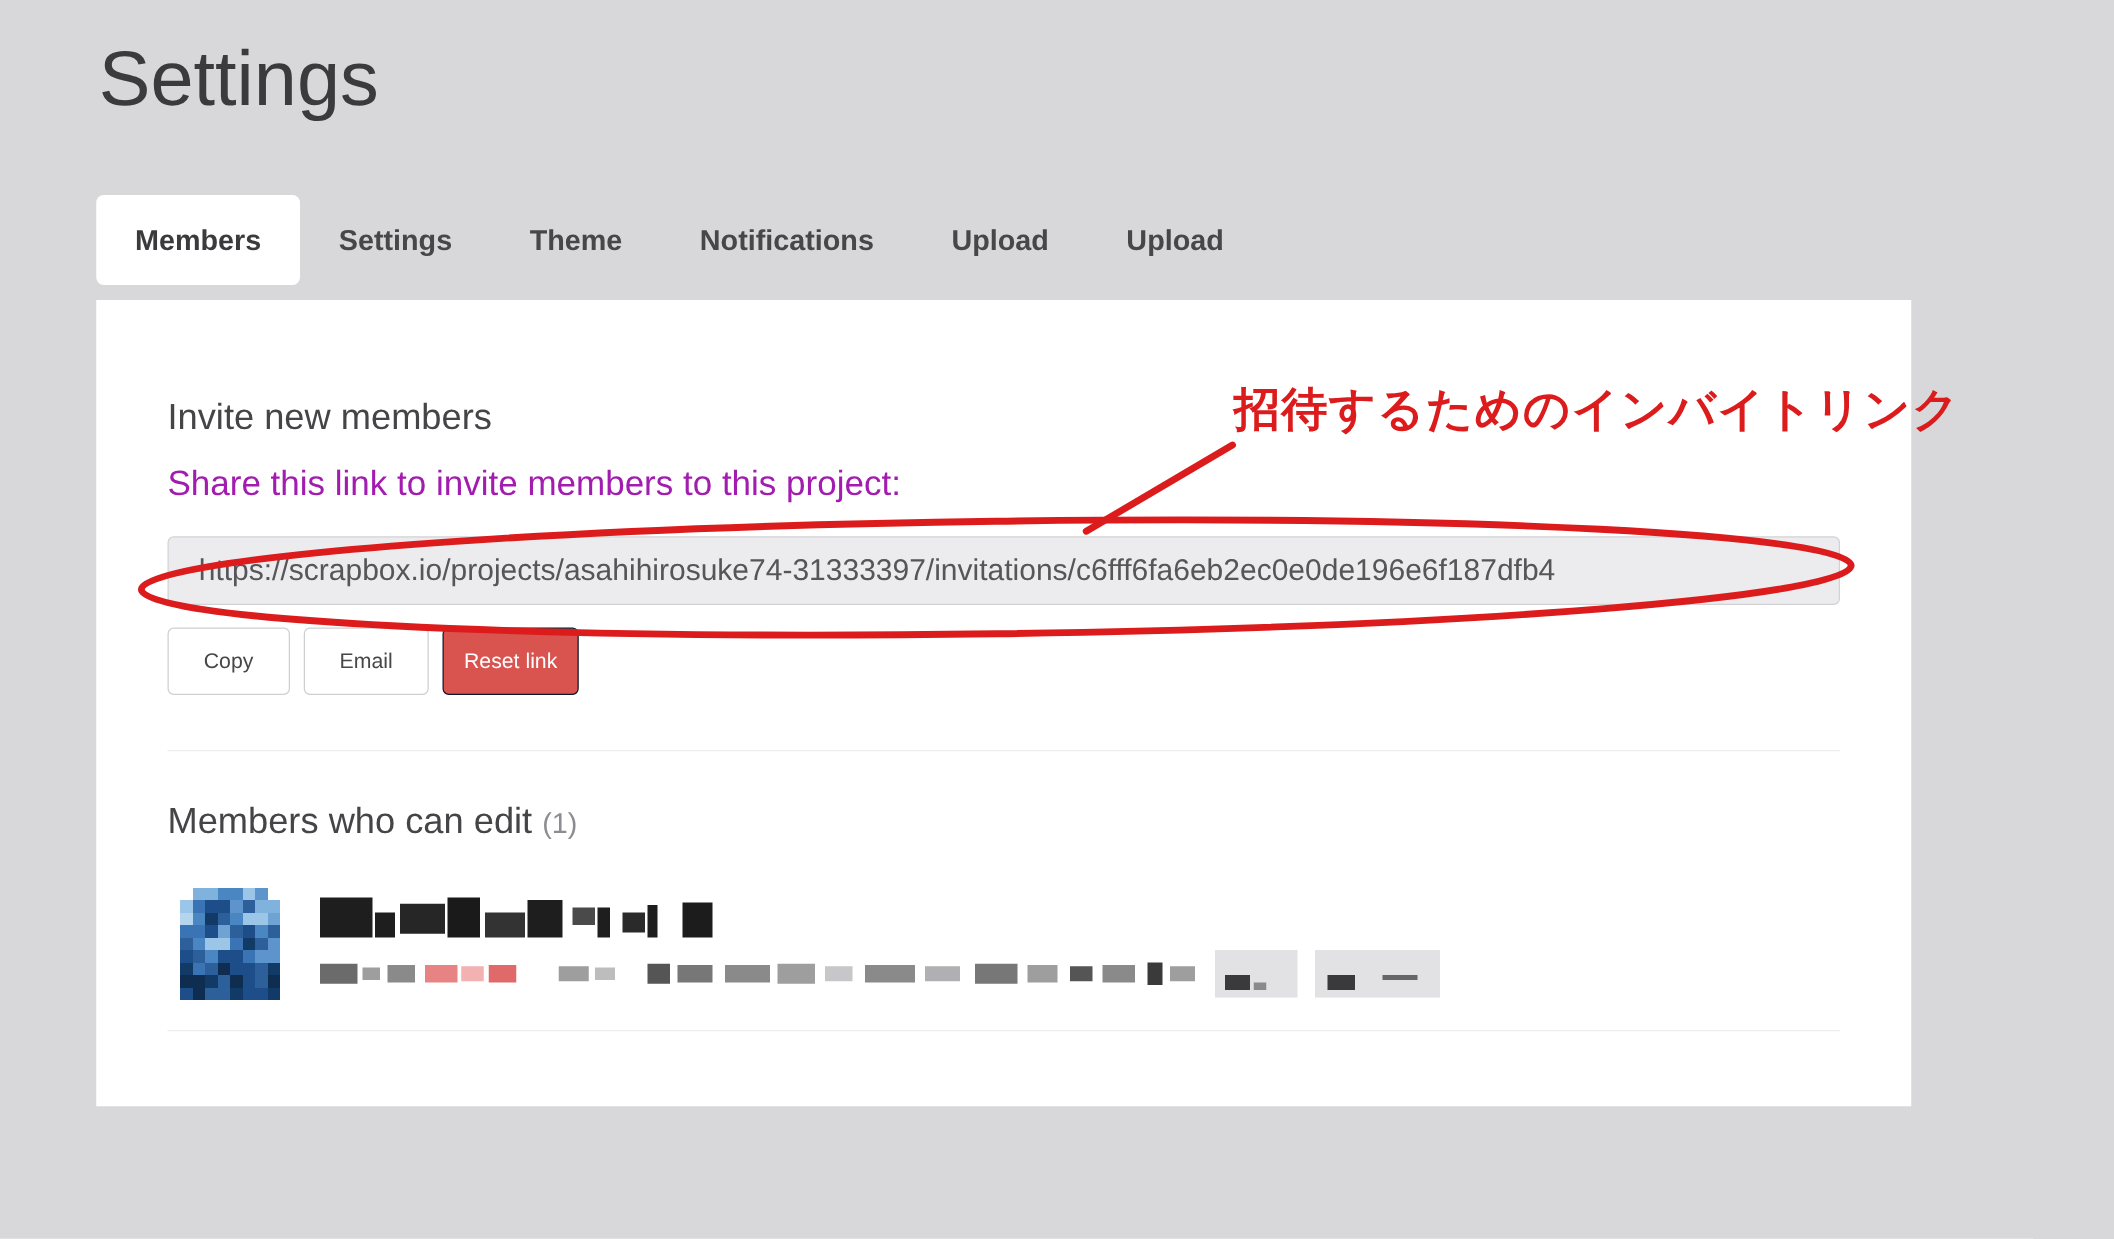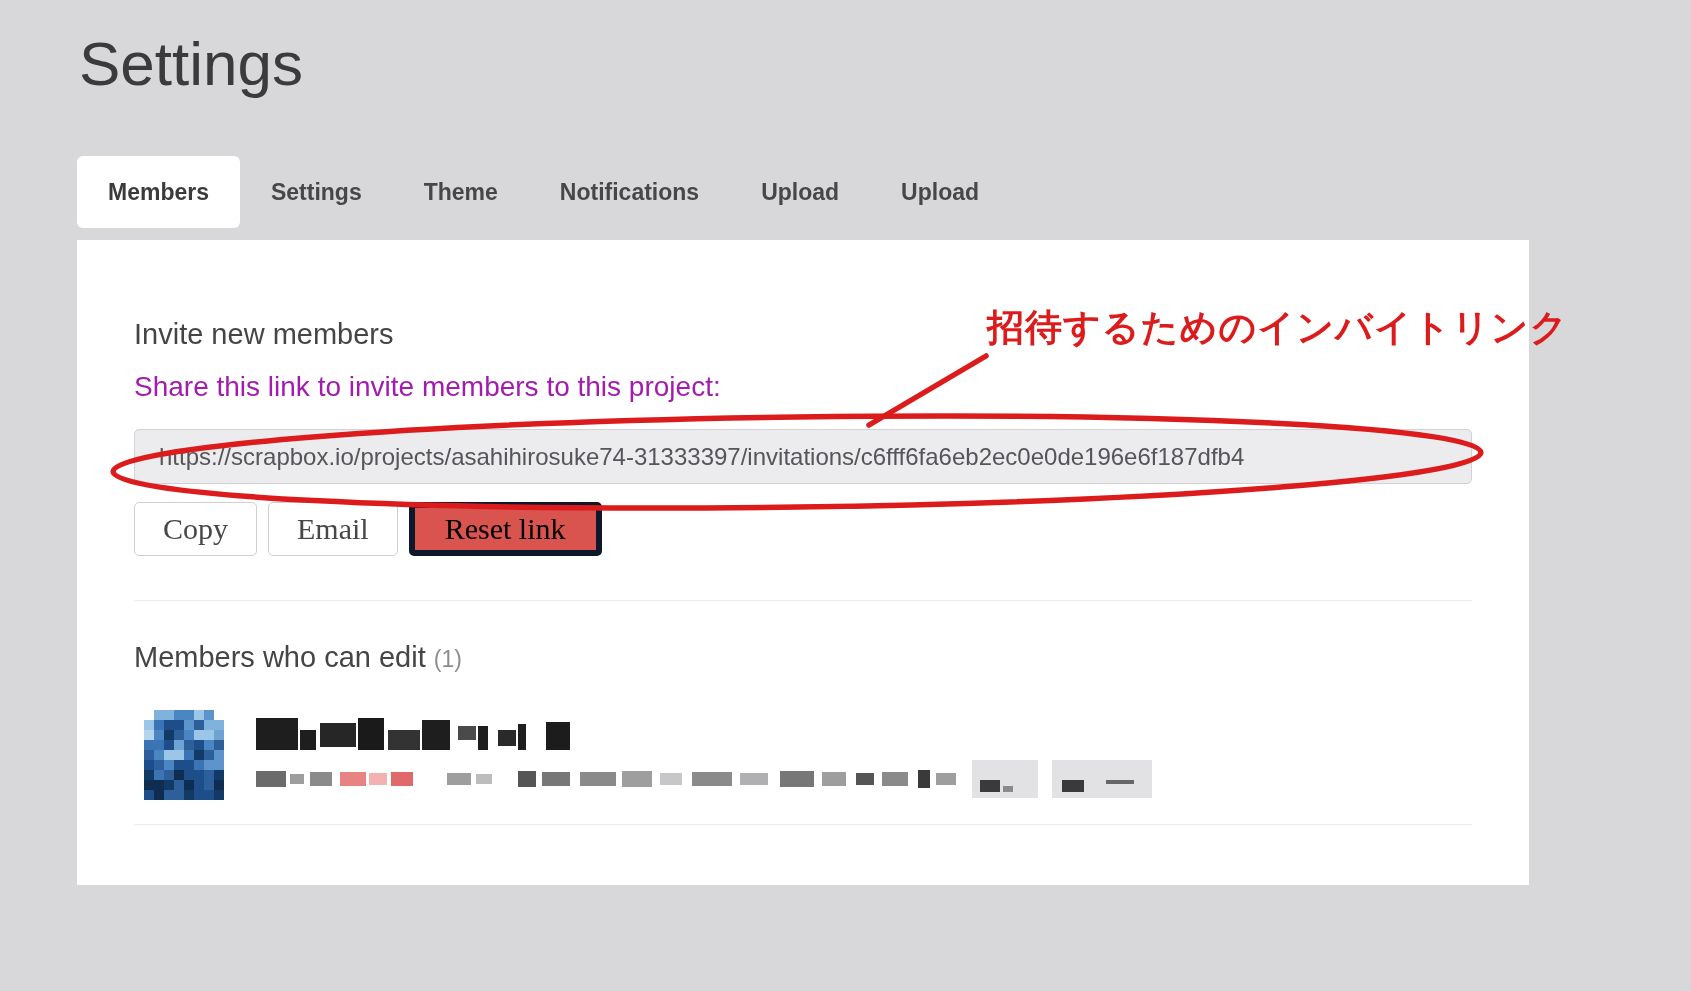--- a/index.html
+++ b/index.html
@@ -81,35 +81,35 @@
   }
   .btn-row {
     margin-top:18px;
     display:flex;
     align-items:center;
     width:1338px;
   }
   .btn {
     height:54px;
     padding:0 28px;
-    font-size:30px;
+    font-size:17px;
     color:#47474a;
     background:#ffffff;
     border:1px solid #cfcfd2;
     border-radius:5px;
     cursor:pointer;
-    font-family:Liberation Serif, serif;
+    font-family:Liberation Sans, sans-serif;
   }
   .btn + .btn { margin-left:11px; }
   .btn-danger {
     margin-left:auto;
     background:#d9534f;
-    border:6px solid #0f172a;
-    color:#000000;
-    padding:0 30px;
+    border:1px solid #0f172a;
+    color:#ffffff;
+    padding:0 16px;
   }
   .divider {
     margin-top:44px;
     width:1338px;
     border:none;
     border-top:1px solid #ededef;
   }
   .members-heading { margin-top:40px; }
 
   

